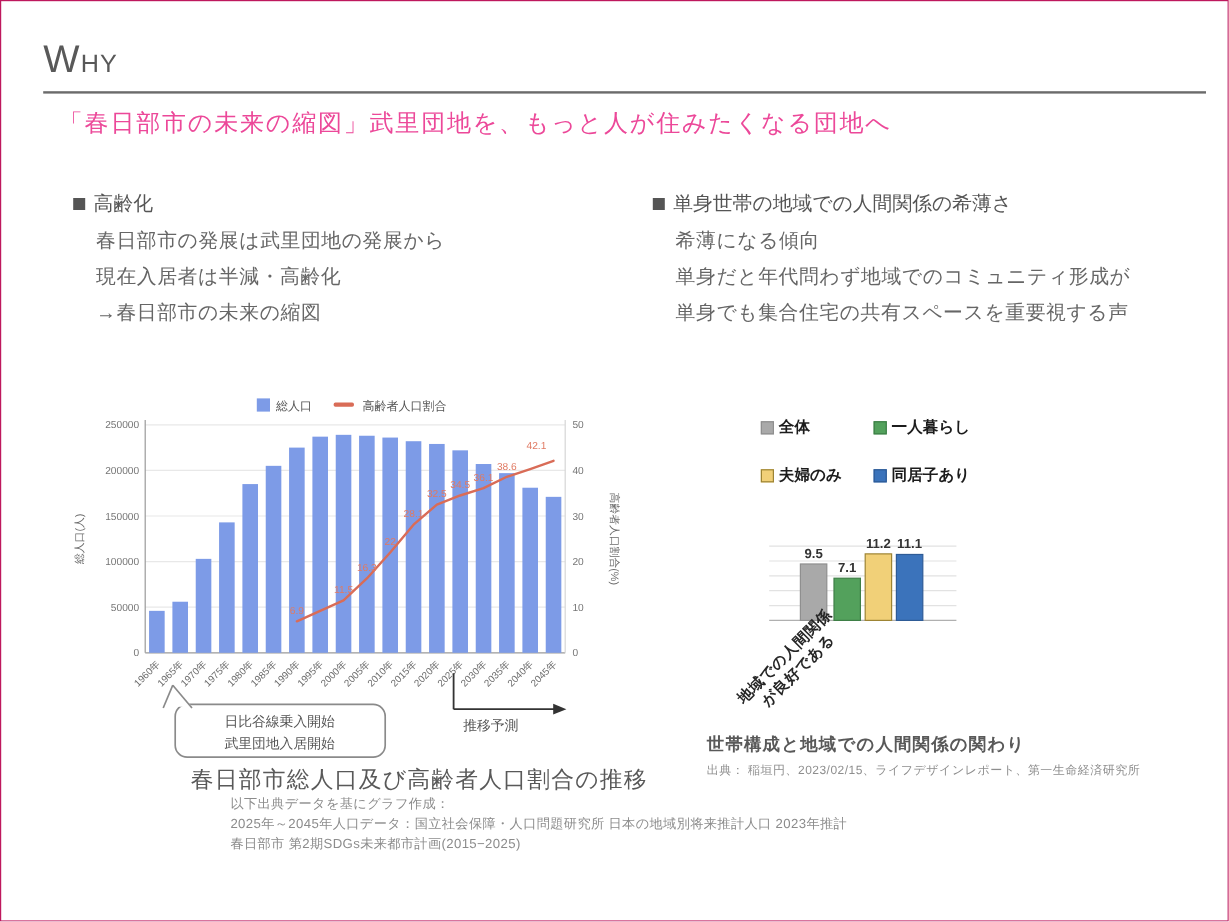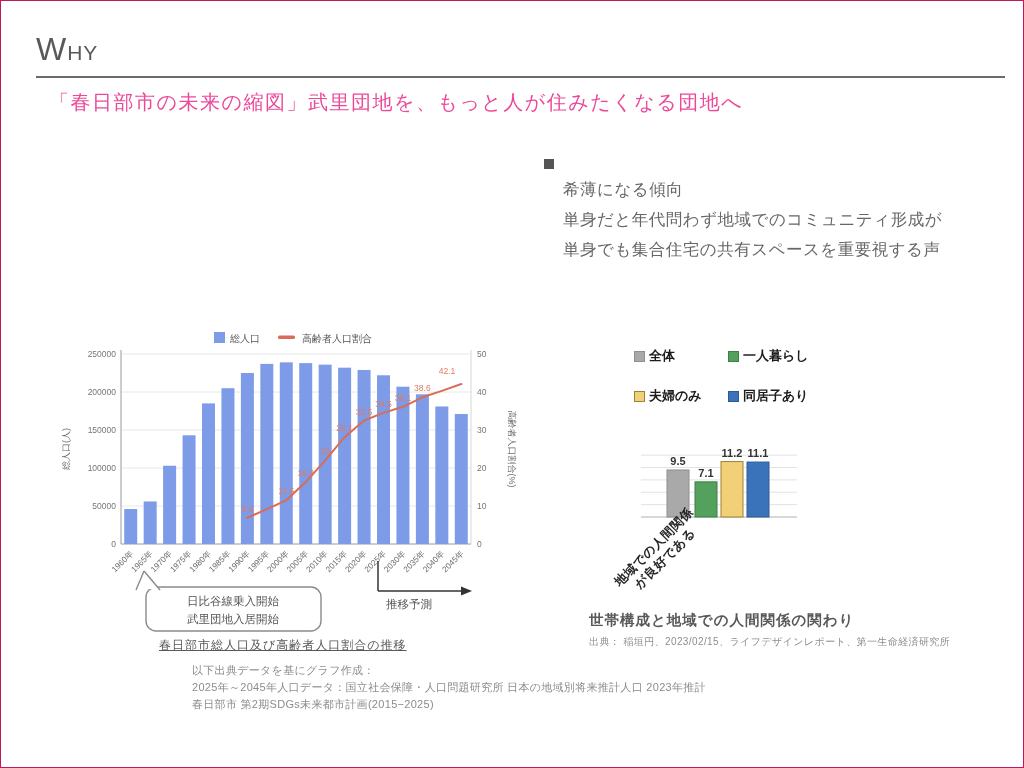--- a/index.html
+++ b/index.html
@@ -6,44 +6,54 @@
   body{font-family:"Liberation Sans","DejaVu Sans",sans-serif;}
   .slide{position:relative;width:1022px;height:766px;background:#fff;border:1px solid #be185d;overflow:hidden;}
   .why{position:absolute;left:35px;top:30px;right:18px;font-size:21px;color:#595959;letter-spacing:1px;
        border-bottom:2px solid #6b6b6b;padding-bottom:8px;}
   .why::first-letter{font-size:32px;}
   .title{position:absolute;left:48px;top:88px;font-size:20px;color:#ec4899;letter-spacing:1.5px;}
   .section{position:absolute;top:158px;width:470px;color:#666;}
   .section .head{display:flex;align-items:center;font-size:16.5px;color:#555;margin-bottom:5px;}
   .sq{display:inline-block;width:10px;height:10px;background:#555;margin-right:7px;flex:0 0 auto;}
   .section .body-line{padding-left:19px;font-size:16.5px;line-height:30px;letter-spacing:0.5px;}
-  .fig-caption-l{position:absolute;left:158px;top:636px;font-size:12px;color:#595959;letter-spacing:1px;text-decoration:underline;}
+  .fig-caption-l{position:absolute;left:158px;top:636px;font-size:19px;color:#595959;letter-spacing:1px;}
   .sources{position:absolute;left:158px;top:661px;font-size:11px;color:#8c8c8c;line-height:17px;letter-spacing:0.3px;margin-left:33px;}
   .fig-caption-r{position:absolute;left:588px;top:610px;font-size:14.5px;color:#595959;letter-spacing:1px;font-weight:bold;}
   .source-r{position:absolute;left:588px;top:634px;font-size:10px;color:#8e8e8e;letter-spacing:0.4px;}
   .r-legend{position:absolute;left:633px;top:346px;display:grid;grid-template-columns:92px 92px;gap:22px 2px;}
   .r-legend .item{display:flex;align-items:center;font-size:13px;font-weight:700;color:#1c1c1c;white-space:nowrap;}
   .r-legend .sw{display:inline-block;width:9px;height:9px;margin-right:4px;flex:0 0 auto;}
   .angled-note{position:absolute;left:618px;top:566px;width:126px;transform:rotate(-45deg);transform-origin:12% 88%;
        text-align:center;font-size:12.5px;font-weight:700;color:#262626;line-height:16px;letter-spacing:0.5px;}
   svg text{font-family:"Liberation Sans","DejaVu Sans",sans-serif;}
 </style>
 </head>
 <body>
 
 <div class="slide">
 
   <div class="why">WHY</div>
 
   <div class="title">「春日部市の未来の縮図」武里団地を、もっと人が住みたくなる団地へ</div>
 
+  <div class="section" style="left:60px;">
+    <div class="head">
+      <span class="sq"></span>
+      <span>高齢化</span>
+    </div>
+    <div class="body-line">春日部市の発展は武里団地の発展から</div>
+    <div class="body-line">現在入居者は半減・高齢化</div>
+    <div class="body-line">→春日部市の未来の縮図</div>
+  </div>
 
   <div class="section" style="left:543px;">
     <div class="head">
       <span class="sq"></span>
+      <span>単身世帯の地域での人間関係の希薄さ</span>
     </div>
     <div class="body-line">希薄になる傾向</div>
     <div class="body-line">単身だと年代問わず地域でのコミュニティ形成が</div>
     <div class="body-line">単身でも集合住宅の共有スペースを重要視する声</div>
   </div>
 
   <svg id="pop-chart" style="position:absolute;left:55px;top:323px;" width="470" height="312" viewBox="0 0 470 312">
       <line x1="65" y1="220" x2="415" y2="220" stroke="#9a9a9a" stroke-width="1"></line>
       <text x="60" y="223" font-size="8.5" fill="#767676" text-anchor="end">0</text>
       <line x1="65" y1="182" x2="415" y2="182" stroke="#e8e8e8" stroke-width="1"></line>

